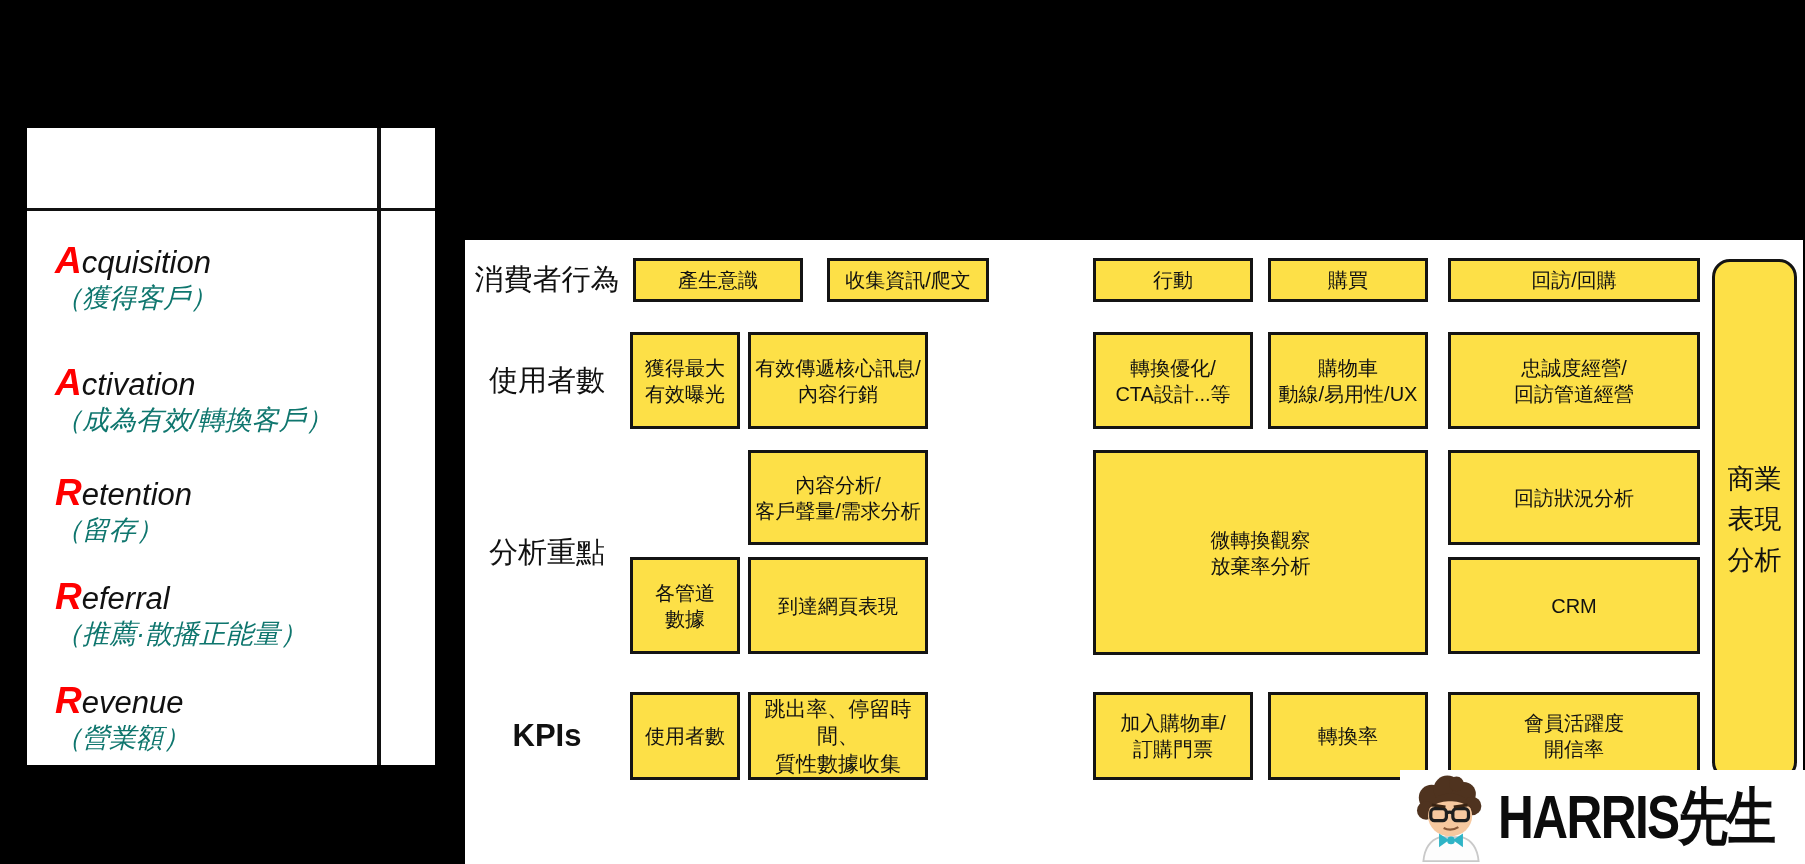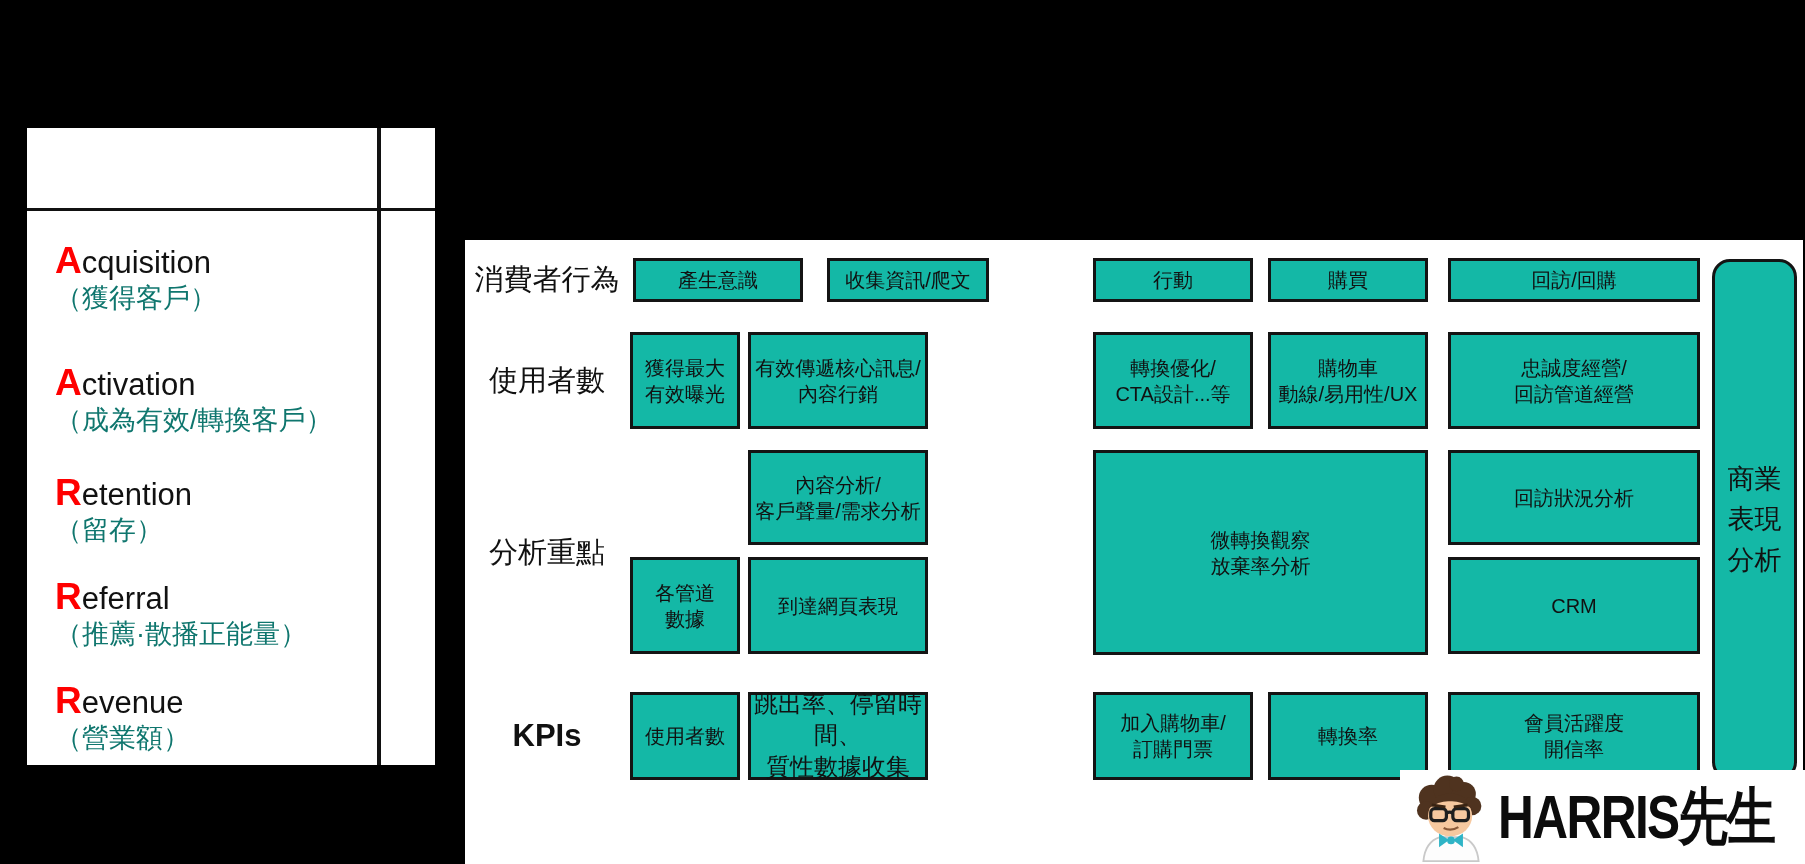--- a/index.html
+++ b/index.html
@@ -6,39 +6,39 @@
   .stage{position:relative;width:1805px;height:864px;background:#000;overflow:hidden;
          font-family:"Liberation Sans","DejaVu Sans",sans-serif;color:#111;}
   .panel{position:absolute;background:#fff;}
 
   
   .left-panel{left:27px;top:128px;width:408px;height:637px;}
   .lp-vrule{position:absolute;left:350px;top:0;width:4px;height:100%;background:#111;}
   .lp-hrule{position:absolute;left:0;top:80px;width:100%;height:3px;background:#111;}
   .lp-title{position:absolute;left:0;top:14px;width:350px;text-align:center;
             font-size:34px;font-weight:700;letter-spacing:3px;}
-  .lp-item{position:absolute;left:28px;line-height:1.15;}
+  .lp-item{position:absolute;left:28px;line-height:1.15;font-style:italic;}
   .lp-en{font-size:31px;color:#111;}
   .lp-init{color:#ff0000;font-weight:700;font-size:37px;}
   .lp-zh{font-size:27px;color:#0f766e;}
   .i1{top:112px}.i2{top:234px}.i3{top:344px}.i4{top:448px}.i5{top:552px}
 
   
   .right-panel{left:465px;top:213px;width:1338px;height:707px;margin-top:27px;}
   .rlabel{position:absolute;left:2px;width:160px;display:flex;align-items:center;
           justify-content:center;font-size:29px;text-align:center;}
   .rl1{top:18px;height:44px}
   .rl2{top:92px;height:97px}
   .rl3{top:210px;height:205px}
   .rl4{top:452px;height:88px;font-weight:700;font-size:31px}
 
-  .cell{position:absolute;box-sizing:border-box;border:3px solid #141414;background:#14b8a6;
+  .cell{position:absolute;box-sizing:border-box;border:3px solid #141414;background:#fde047;
         display:flex;align-items:center;justify-content:center;text-align:center;
         white-space:pre-line;font-size:20px;line-height:1.3;padding:1px;}
-  .small{font-size:24px;font-family:Liberation Serif, serif;}
+  .small{font-size:21px;}
   
   .c-t1{left:168px;top:18px;width:170px;height:44px}
   .c-t2{left:362px;top:18px;width:162px;height:44px}
   .c-t3{left:628px;top:18px;width:160px;height:44px}
   .c-t4{left:803px;top:18px;width:160px;height:44px}
   .c-t5{left:983px;top:18px;width:252px;height:44px}
   
   .c-m1{left:165px;top:92px;width:110px;height:97px}
   .c-m2{left:283px;top:92px;width:180px;height:97px}
   .c-m3{left:628px;top:92px;width:160px;height:97px}

